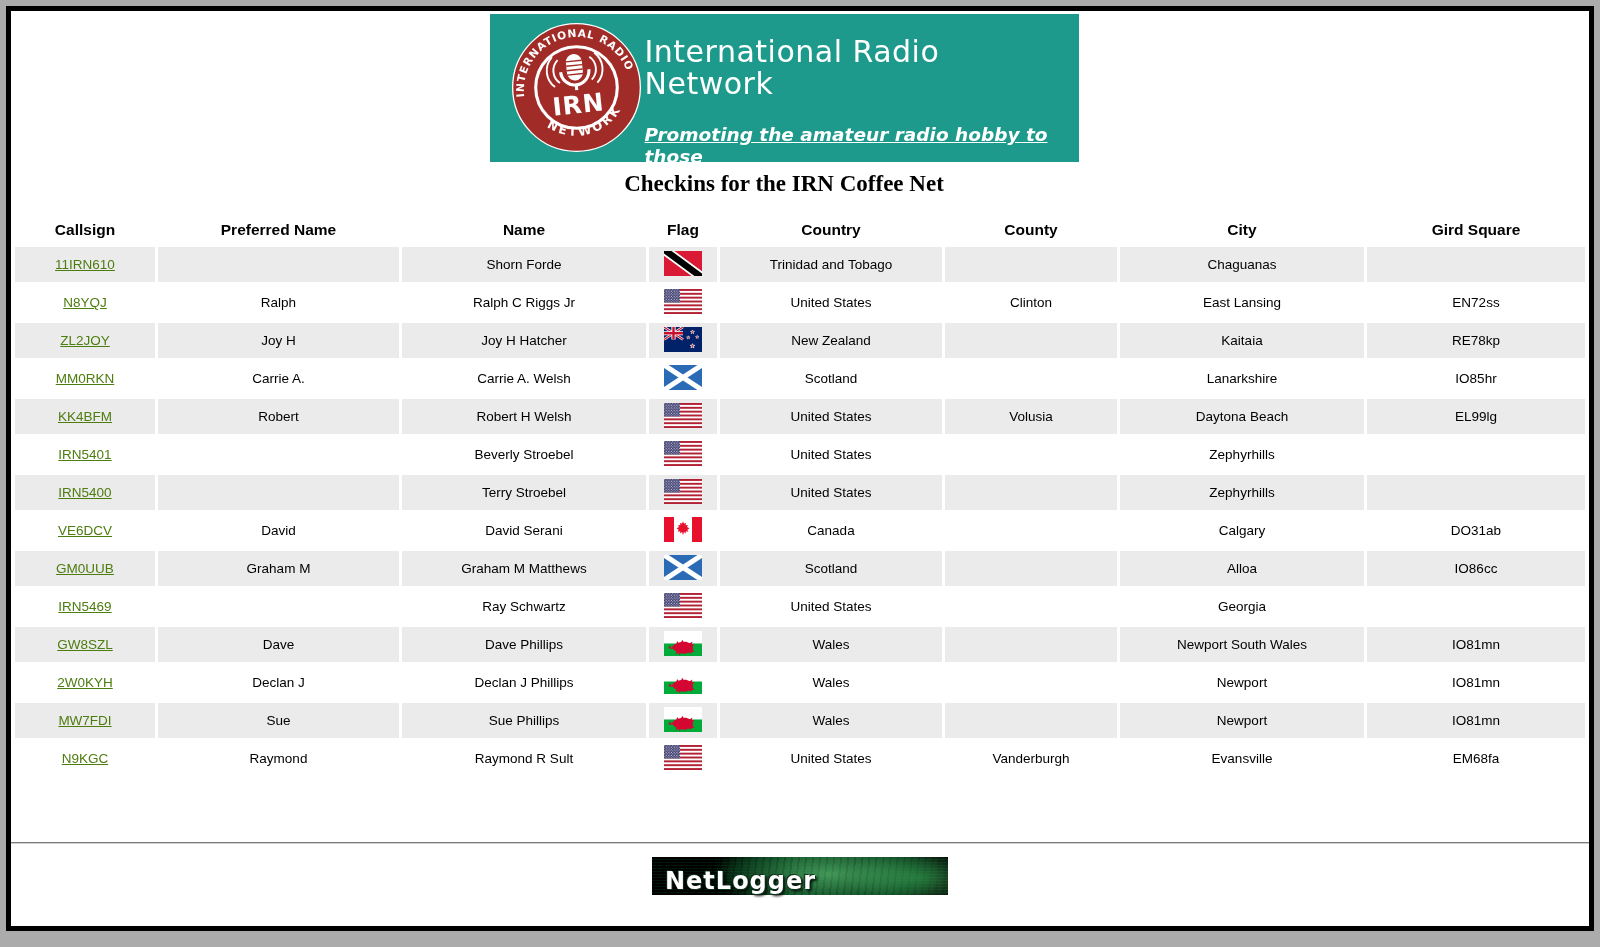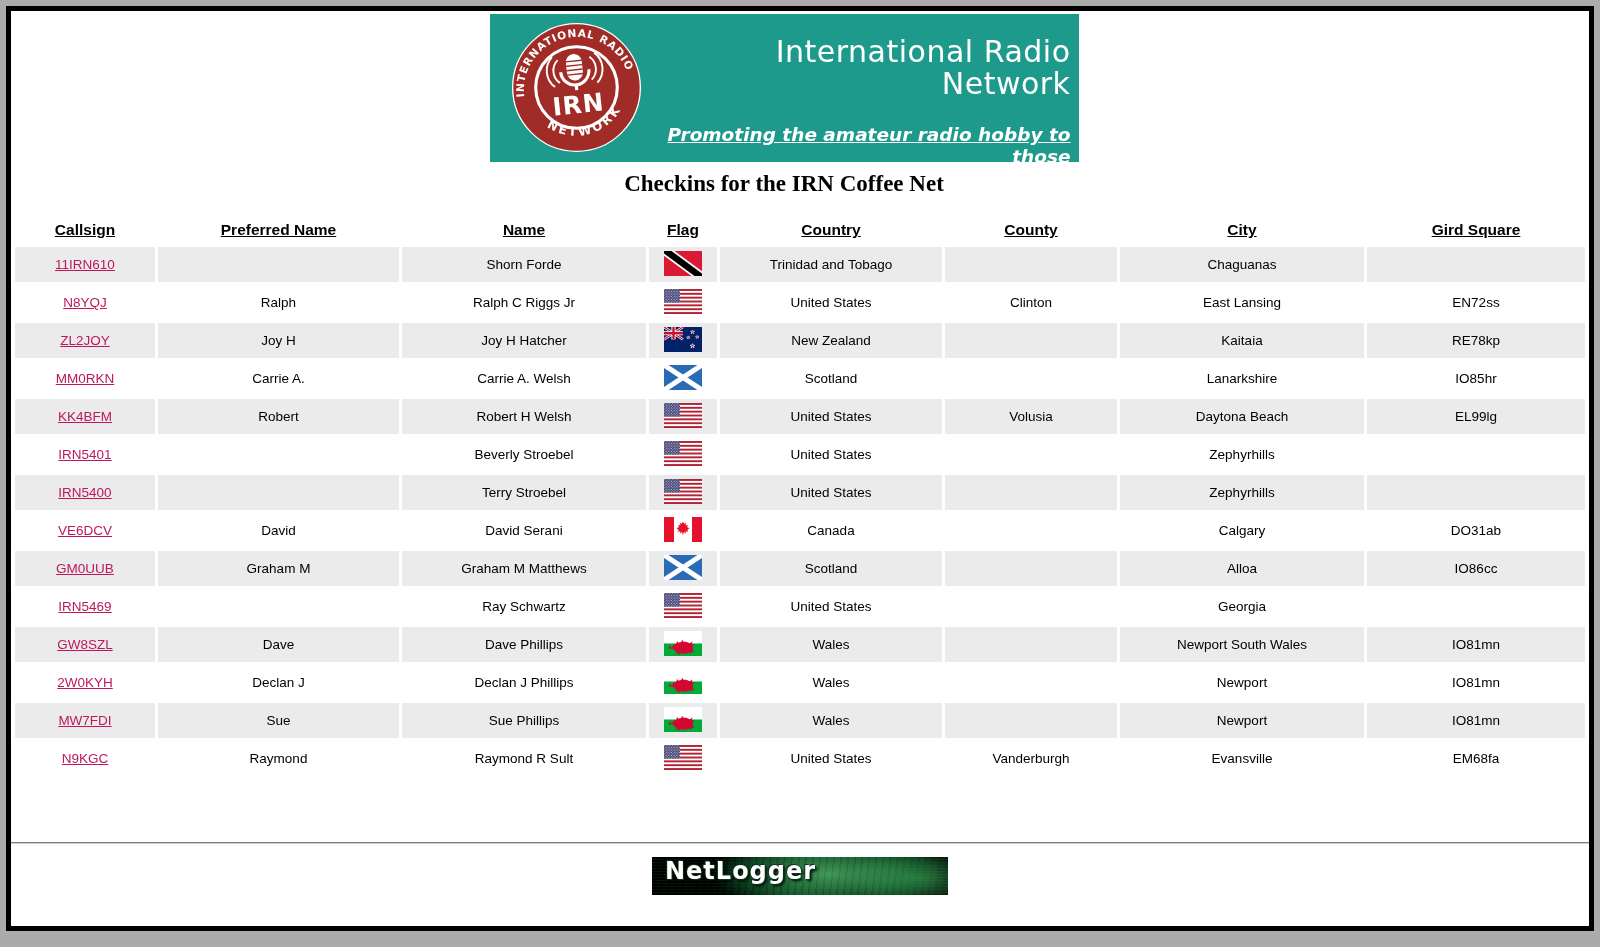--- a/index.html
+++ b/index.html
@@ -11,56 +11,56 @@
   .page {
     margin:6px; border:5px solid #000; background:#fff;
     height:925px; box-sizing:border-box; overflow:hidden; position:relative;
   }
   .center-block { position:relative; left:-16px; }
   .banner {
     width:589px; height:148px; margin:3px auto 0;
     background:#1D9A8B; display:flex; align-items:flex-start;
   }
   .banner svg.logo { margin:7px 0 0 20px; flex:0 0 auto; }
-  .banner-text { flex:1; text-align:right; color:#fff; padding:0 8px 0 2px; }
+  .banner-text { flex:1; text-align:left; color:#fff; padding:0 8px 0 2px; }
   .banner-title {
     margin-top:22px; font-size:30px; line-height:32px;
     font-family:"DejaVu Sans", sans-serif; letter-spacing:0.5px;
   }
   .banner-sub {
     margin-top:24px; font-size:18.5px; line-height:21.5px;
     font-style:italic; font-weight:600; font-family:"DejaVu Sans", sans-serif;text-decoration:underline;
   }
   .page-title {
     text-align:center; font-family:"Liberation Serif", serif;
     font-weight:bold; font-size:23px; margin:9px 0 0;
   }
   table.checkins {
     border-collapse:separate; border-spacing:3px; table-layout:fixed;
     width:1576px; margin:12px auto 0;
   }
-  table.checkins thead th { font-size:15.5px; font-weight:bold; padding:9px 0 5px; background:#fff;text-decoration:underline; }
+  table.checkins thead th { font-size:15.5px; font-weight:bold; padding:9px 0 5px; background:#fff; }
   table.checkins td {
     background:#fff; height:33px; text-align:center; vertical-align:middle;
     font-size:13.5px; color:#000; overflow:hidden; white-space:nowrap;
   }
   table.checkins tbody tr:nth-child(odd) td { background:#EBEBEB; }
-  table.checkins a { color:#be185d; text-decoration:underline; }
+  table.checkins a { color:#4d7c0f; text-decoration:underline; }
   .flag { display:inline-block; line-height:0; }
   .flag svg { display:block; }
   hr.divider { border:none; border-top:2px groove #cfcfcf; margin:63px 0 13px; }
   .netlogger {
     width:296px; height:38px; margin:0 auto; position:relative;
     background:
       radial-gradient(ellipse 55% 130% at 60% 45%, rgba(110,235,140,.55), rgba(30,140,70,.30) 55%, transparent 72%),
       radial-gradient(ellipse 35% 110% at 90% 55%, rgba(80,210,110,.50), transparent 70%),
       repeating-linear-gradient(97deg, transparent 0 5px, rgba(0,0,0,.55) 5px 7px),
       repeating-linear-gradient(0deg, transparent 0 2px, rgba(0,50,20,.55) 2px 3px),
       linear-gradient(90deg, #000 0 20%, #0c3a1d 48%, #0a2e16 78%, #000);
-    display:flex; align-items:flex-start;
+    display:flex; align-items:flex-end;
   }
   .netlogger-text {
     font-family:"DejaVu Sans", sans-serif; font-weight:bold; font-size:24px;
     color:#fff; letter-spacing:1px; padding-left:13px;
     text-shadow:1px 1px 0 #10311c, 2px 2px 3px #000, -1px -1px 0 #10311c;
   }
 </style>
 </head>
 <body>
 

